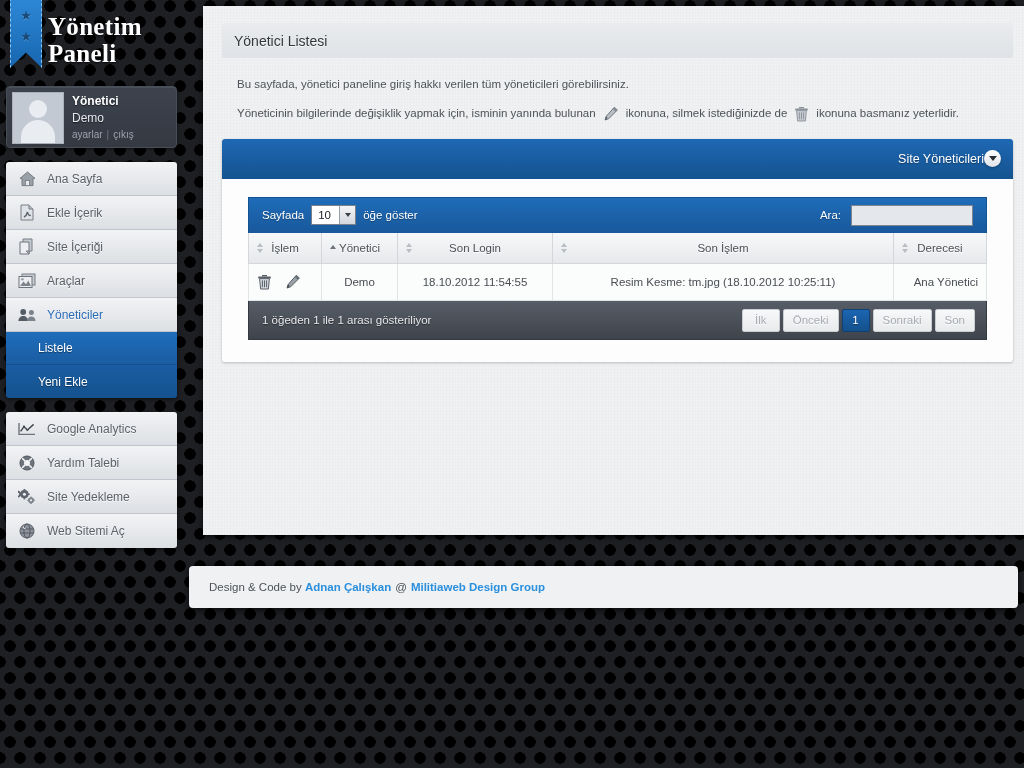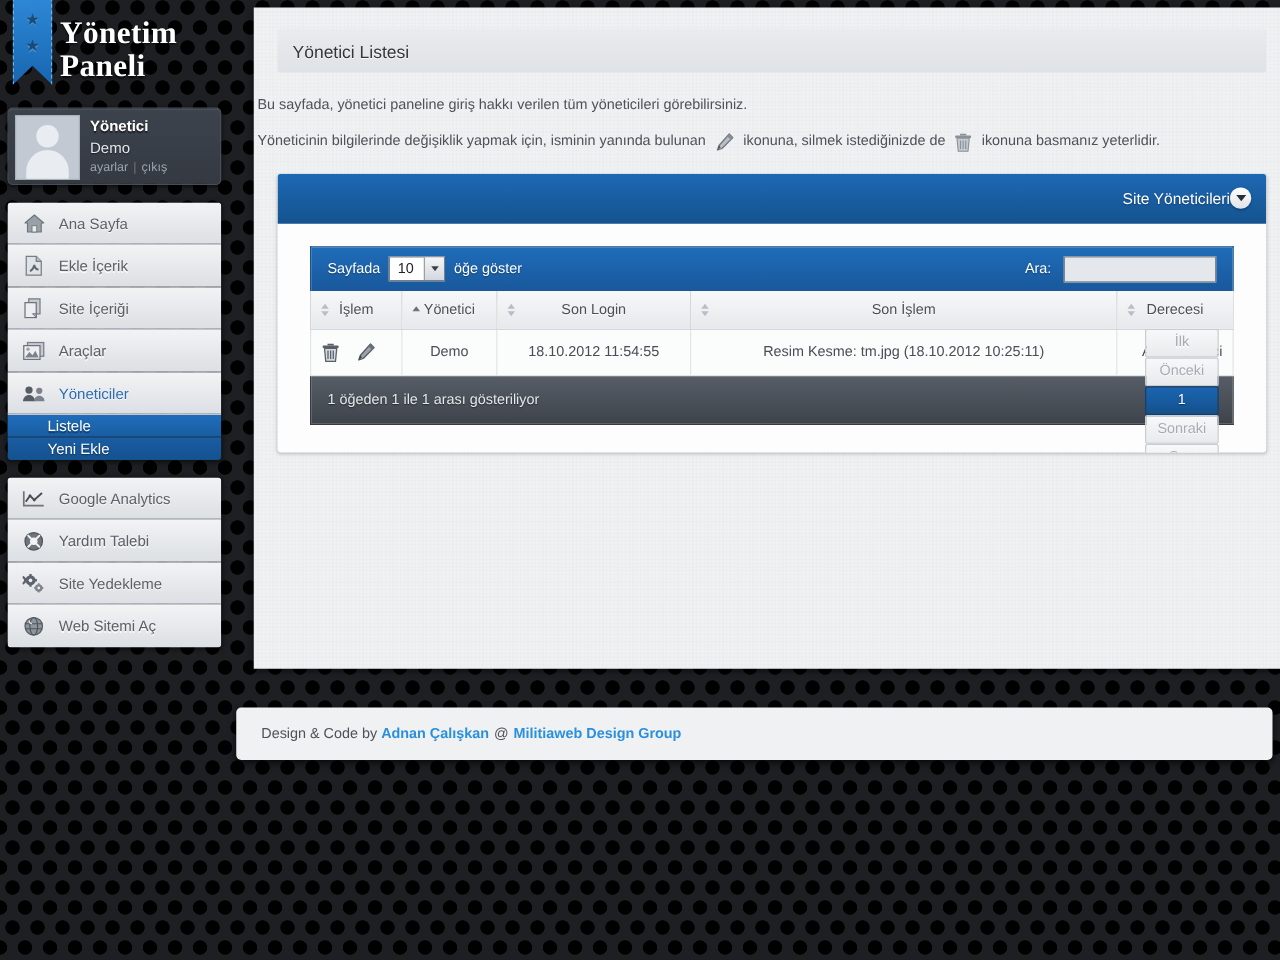--- a/index.html
+++ b/index.html
@@ -143,21 +143,21 @@
   .menu-item .mi-icon {
     width: 20px; height: 18px;
     margin-right: 10px;
     flex: none;
     display: flex; align-items: center; justify-content: center;
   }
   .menu-item.active { color: #2a6cb5; }
   .menu-item .mi-label { text-shadow: 0 1px 0 rgba(255,255,255,.8); }
 
   .submenu-item {
-    height: 18px;
+    height: 33px;
     display: flex;
     align-items: center;
     padding-left: 32px;
     color: #ffffff;
     font-size: 12px;
     cursor: pointer;
     text-shadow: 0 1px 1px rgba(0,0,0,.45);
     text-align: right;
   }
   .submenu-item.sel { background: linear-gradient(#1f6dbb, #1a5da2); border-bottom: 1px solid #174f8a; }
@@ -186,21 +186,21 @@
     background: linear-gradient(#e9ebee, #dfe2e6);
     border-radius: 2px;
   }
   .page-title-bar .ptitle {
     font-size: 14px;
     color: #33363a;
     text-shadow: 0 1px 0 rgba(255,255,255,.8);
   }
 
   .desc {
-    margin: 18px 19px 0 3px;
+    margin: 18px 19px 0 34px;
     font-size: 11.5px;
     color: #4e5257;
     line-height: 1.5;
   }
   .desc .line2 { margin-top: 12px; display: flex; align-items: center; flex-wrap: nowrap; }
   .inline-icon { display: inline-flex; margin: 0 7px; vertical-align: middle; }
 
   .panel {
     margin: 16px 19px 0 19px;
     border-radius: 3px;
@@ -352,21 +352,21 @@
     justify-content: space-between;
     padding: 0 11px 0 13px;
     border: 1px solid #353a41;
     border-top: none;
   }
   .dt-info {
     color: #e5e8ec;
     font-size: 11.5px;
     text-shadow: 0 1px 1px rgba(0,0,0,.5);
   }
-  .dt-pager { display: flex; flex-direction: column; }
+  .dt-pager { display: flex; }
   .pg-btn {
     height: 23px;
     min-width: 38px;
     padding: 0 9px;
     margin-left: 3px;
     background: linear-gradient(#f7f8f9, #e8eaec);
     border: 1px solid #c9ccd1;
     border-radius: 2px;
     display: flex;
     align-items: center;

